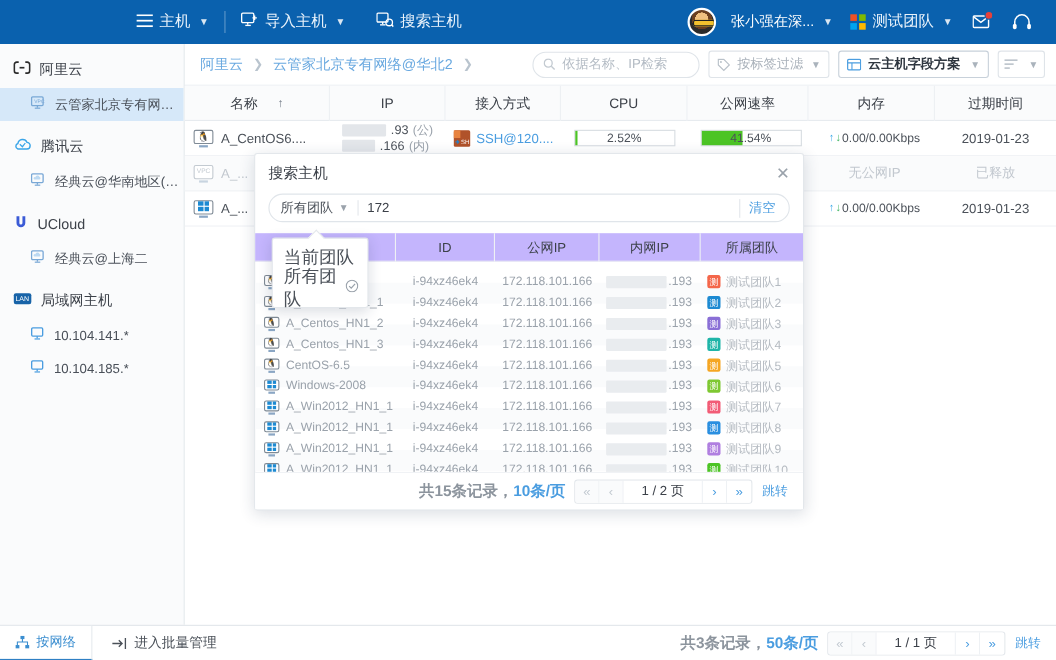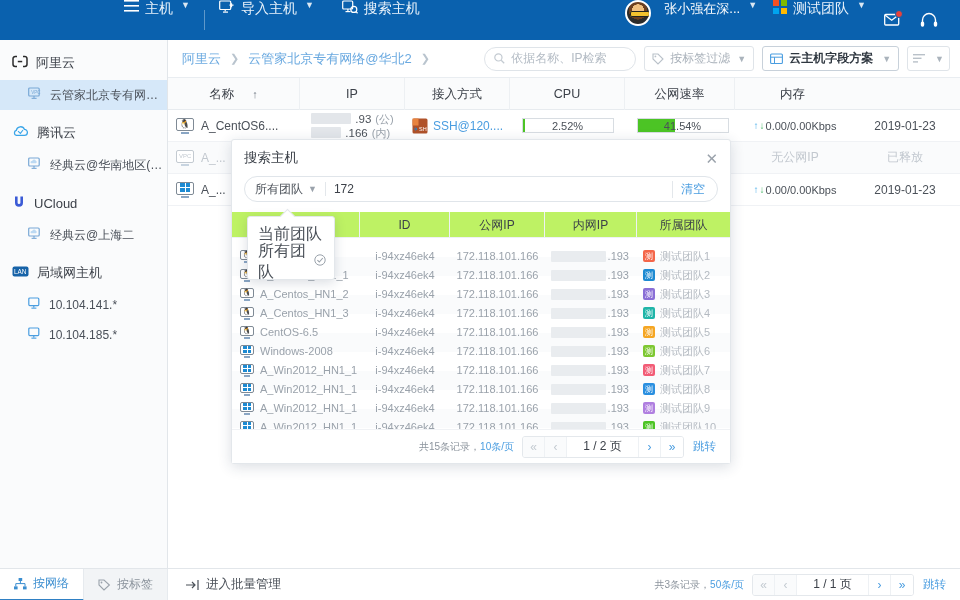--- a/index.html
+++ b/index.html
@@ -14,21 +14,21 @@
   #app { position: relative; width: 960px; height: 600px; }
 
   
   .topbar {
     position: absolute; left: 0; top: 0; width: 960px; height: 40px;
     background: #0a61ae;
     display: flex; align-items: center;
     color: #fff;
   }
   .tb-left { display: flex; align-items: center; padding-left: 110px; gap: 0; }
-  .tb-item { display: flex; gap: 6px; padding: 0 14px; height: 40px; cursor: pointer; }
+  .tb-item { display: flex; align-items: center; gap: 6px; padding: 0 14px; height: 40px; cursor: pointer; }
   .tb-item .lbl { font-size: 14px; color: #eaf3fb; }
   .tb-sep { width: 1px; height: 20px; background: rgba(255,255,255,.35); }
   .caret { font-size: 9px; opacity: .85; margin-left: 2px; }
   .tb-right { position: absolute; right: 14px; top: 0; height: 40px; display: flex; align-items: center; gap: 2px; }
   .avatar {
     width: 26px; height: 26px; border-radius: 50%;
     background: radial-gradient(circle at 50% 38%, #f0c080 0 34%, #6b3f20 35% 52%, #2b2b2b 53% 100%);
     border: 2px solid #fff; overflow: hidden; position: relative; flex: none;
   }
   .avatar::after {
@@ -142,40 +142,40 @@
     box-shadow: 0 3px 12px rgba(30,50,80,.16); z-index: 60; padding: 4px 0;
   }
   .dropmenu::before {
     content: ""; position: absolute; left: 34px; top: -6px; width: 10px; height: 10px;
     background: #fff; border-left: 1px solid #e3e7eb; border-top: 1px solid #e3e7eb;
     transform: rotate(45deg);
   }
   .dropitem { height: 27px; display: flex; align-items: center; padding: 0 8px 0 10px; font-size: 16px; color: #4b5159; cursor: pointer; }
   .dropitem .chk { margin-left: auto; color: #9aa2ab; font-size: 12px; }
 
-  .mthead { display: flex; height: 26px; background: #bef264; border-bottom: 1px solid #eef1f4; }
+  .mthead { display: flex; height: 26px; background: #c4b5fd; border-bottom: 1px solid #eef1f4; }
   .mth { display: flex; align-items: center; justify-content: center; font-size: 12px; color: #3c4149; border-right: 1px solid #eef1f4; height: 26px; }
   .mth:last-child { border-right: none; }
   .mrow { display: flex; height: 19px; align-items: center; }
   .mrow.alt { background: #fafbfc; }
   .mtd { display: flex; align-items: center; justify-content: center; height: 19px; font-size: 11px; color: #9aa2ab; overflow: hidden; margin-top: 17px; }
   .mtd.left { justify-content: flex-start; padding-left: 8px; gap: 6px; }
   .osicon.sm { width: 14px; height: 13px; }
   .osicon.sm .screen { width: 14px; height: 10.5px; border-width: 1.2px; }
   .osicon.sm .stand { left: 4px; width: 6px; height: 1.6px; }
   .osicon.sm .glyph { left: 2.6px; top: 1.2px; width: 9px; height: 7.5px; font-size: 7.5px; }
   .osicon.sm .win-glyph { width: 8px; height: 7.5px; }
   .pmask { display: inline-block; width: 55px; height: 11px; background: #e9ecef; border-radius: 1px; }
   .tbadge { width: 12px; height: 12px; border-radius: 2px; color: #fff; font-size: 8px; display: flex; align-items: center; justify-content: center; flex: none; }
   .tname { color: #b4bac1; font-size: 11px; }
 
   .mfoot { position: absolute; left: 0; right: 0; bottom: 0; height: 34px; display: flex; align-items: center; justify-content: flex-end; padding-right: 14px; gap: 0; border-top: 1px solid #f0f2f5; background: #fff; }
 
   
-  .pg-info { font-size: 10px; color: #8c949d; margin-right: 8px; }
+  .pg-info { font-size: 14px; color: #8c949d; margin-right: 8px; font-weight: bold; }
   .pg-info .a { color: #4a9de0; cursor: pointer; }
   .pgbox { display: flex; align-items: center; border: 1px solid #e4e8ec; border-radius: 3px; overflow: hidden; height: 22px; }
   .pgbtn { width: 22px; height: 22px; display: flex; align-items: center; justify-content: center; color: #c3cad1; font-size: 12px; border-right: 1px solid #eef1f4; cursor: pointer; background: #fafbfc; }
   .pgbtn.act { color: #4a9de0; background: #fff; }
   .pgnum { min-width: 72px; height: 22px; display: flex; align-items: center; justify-content: center; font-size: 12px; color: #3c4149; background: #fff; border-right: 1px solid #eef1f4; }
   .pgbtn:last-child { border-right: none; }
   .pg-jump { color: #4a9de0; font-size: 11.5px; margin-left: 9px; cursor: pointer; }
 
   
   .bottombar {
@@ -413,20 +413,21 @@
     <div class="thead">
       <div class="th" style="width:132px">
         <span>名称</span>
         <span class="sortarrow">↑</span>
       </div>
       <div class="th" style="width:105px">IP</div>
       <div class="th" style="width:105px">接入方式</div>
       <div class="th" style="width:115px">CPU</div>
       <div class="th" style="width:110px">公网速率</div>
       <div class="th" style="width:115px">内存</div>
+      <div class="th" style="width:110px">过期时间</div>
     </div>
 
     <div class="trow">
       <div class="td left" style="width:132px">
         <span class="osicon">
           <span class="screen"></span>
             <span class="glyph">🐧</span>
             <span class="stand"></span>
         </span>
         <span>A_CentOS6....</span>
@@ -792,27 +793,20 @@
       <svg width="13" height="12" viewBox="0 0 13 12">
           <g fill="#3b8ed0">
             <rect x="4.6" y="0" width="3.6" height="3"></rect>
             <rect x="0" y="8.4" width="3.6" height="3"></rect>
             <rect x="9" y="8.4" width="3.6" height="3"></rect>
           </g>
           <path d="M6.4 3v2.6M1.8 8.4V5.6h9.2v2.8" stroke="#3b8ed0" stroke-width="1" fill="none"></path>
         </svg>
       <span>按网络</span>
     </div>
-    <div class="btab">
-      <svg width="13" height="12" viewBox="0 0 13 12">
-          <path d="M1 1h5l5.4 5-5.4 5L1 6z" fill="none" stroke="#9aa2ab" stroke-width="1.1"></path>
-          <circle cx="3.5" cy="3.5" r="0.9" fill="#9aa2ab"></circle>
-        </svg>
-      <span>按标签</span>
-    </div>
 
     <div class="batch">
       <svg width="14" height="12" viewBox="0 0 14 12">
           <path d="M0 6h9M6 3l3 3-3 3" fill="none" stroke="#4b5159" stroke-width="1.2"></path>
           <path d="M12 1v10" stroke="#4b5159" stroke-width="1.2"></path>
         </svg>
       <span>进入批量管理</span>
     </div>
 
     <div class="bottom-pg">

